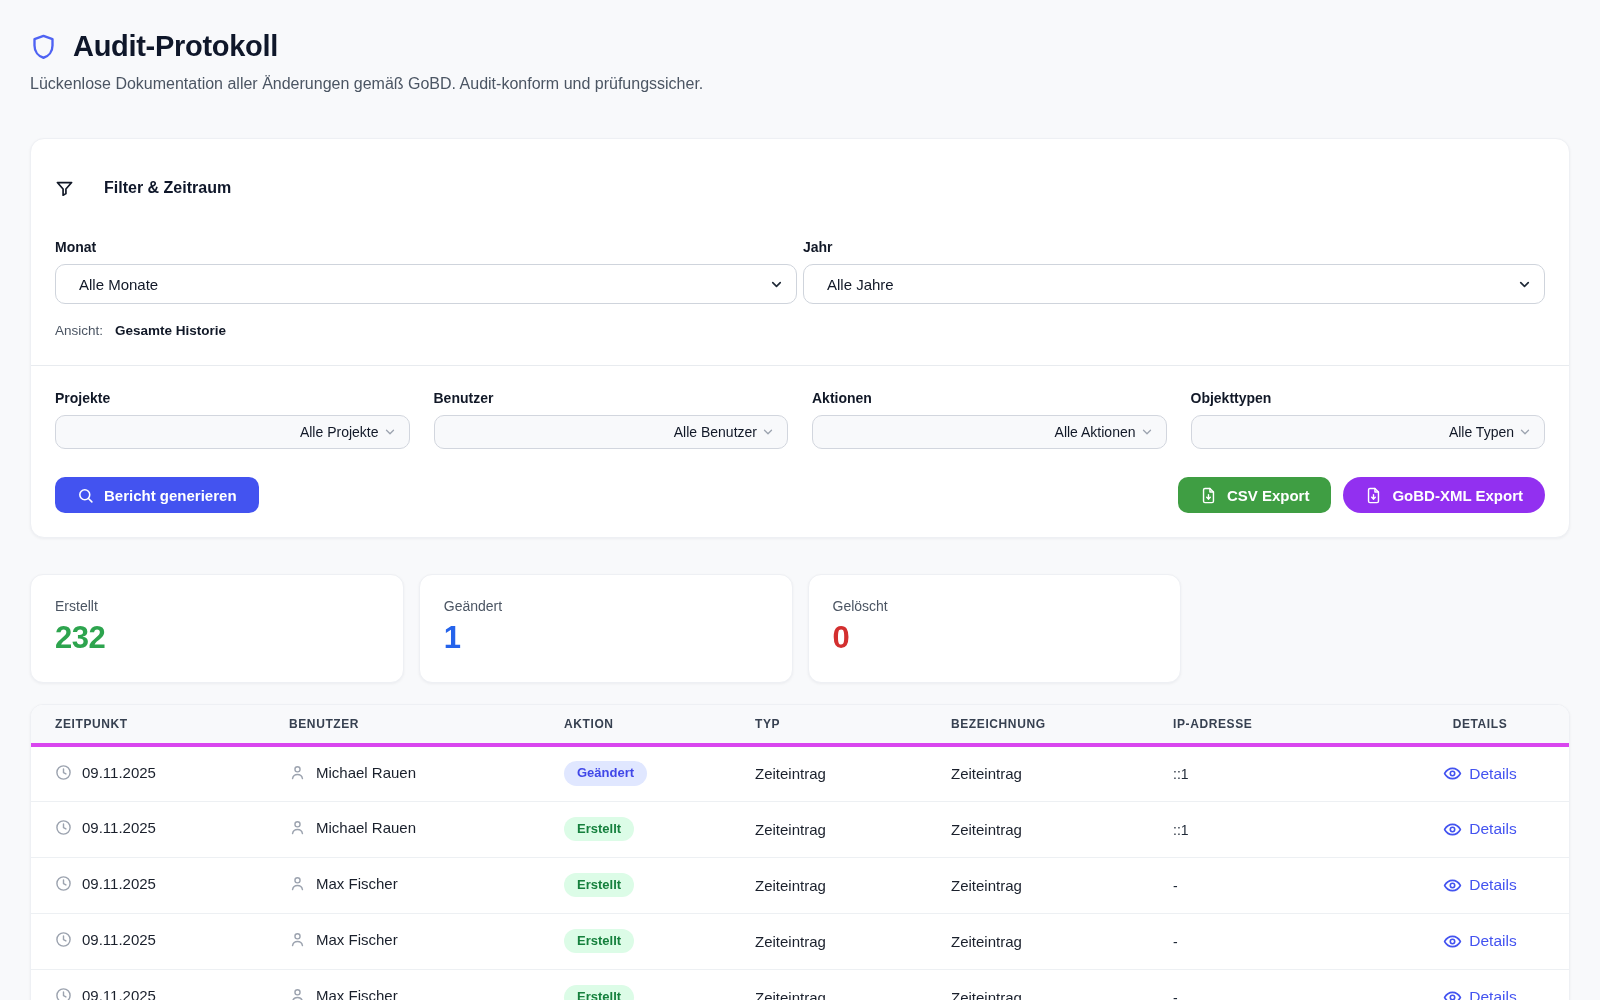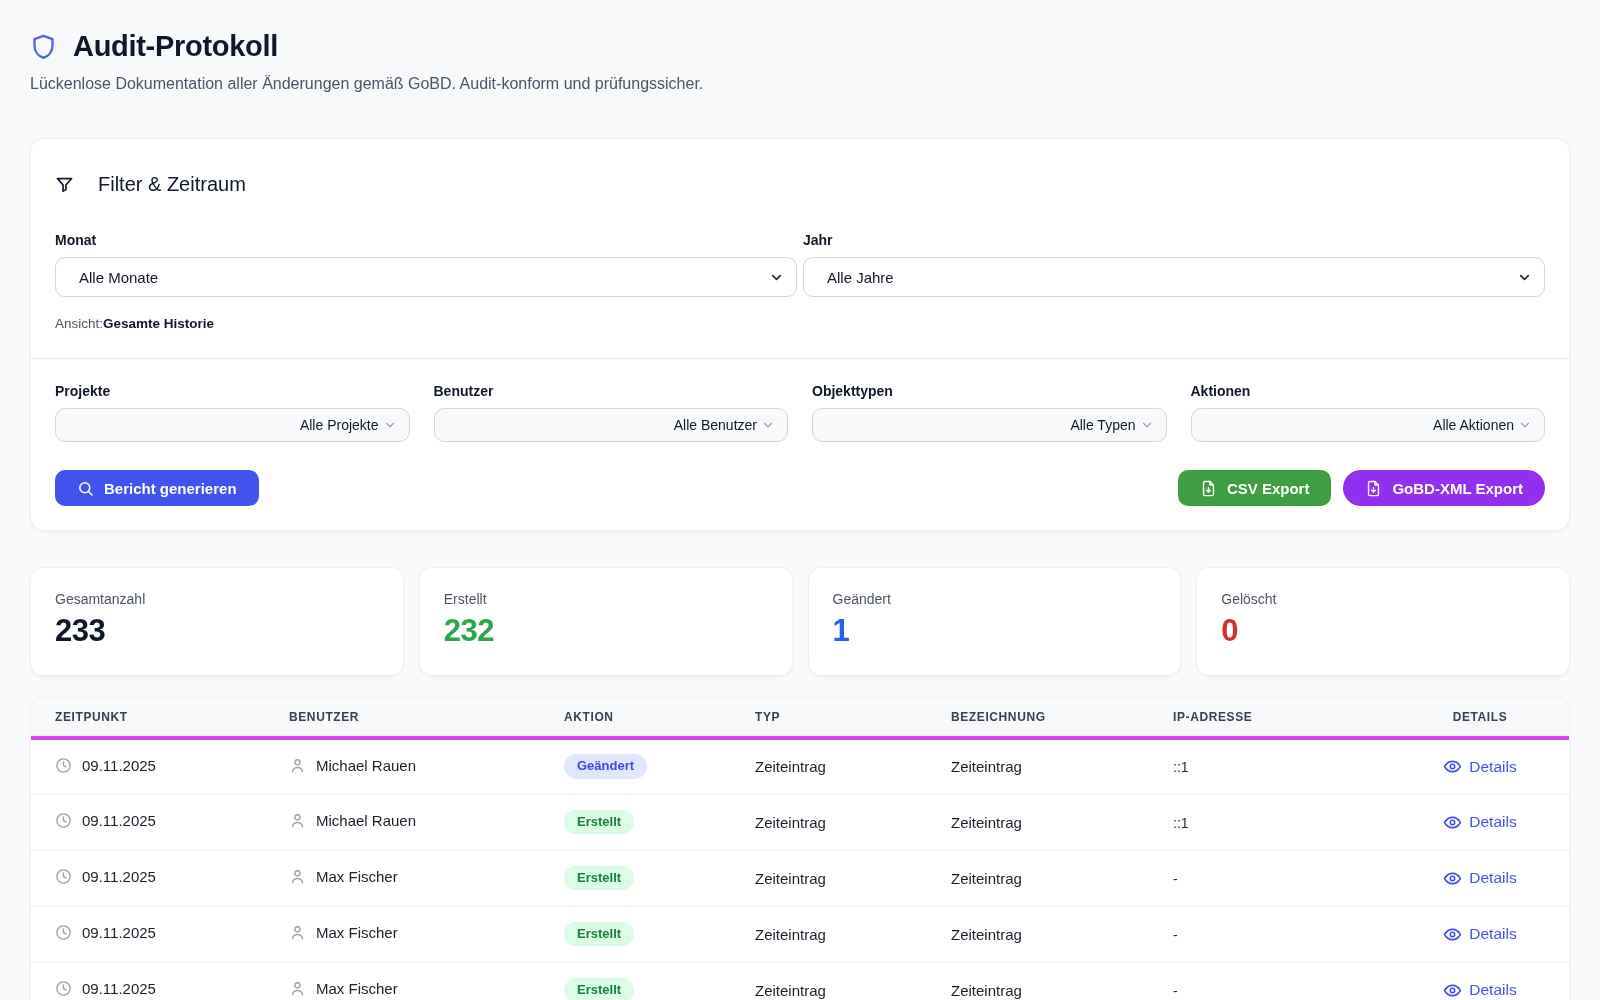--- a/index.html
+++ b/index.html
@@ -24,40 +24,40 @@
   .card {
     background: #ffffff;
     border: 1px solid #eef0f4;
     border-radius: 14px;
     box-shadow: 0 1px 3px rgba(16,24,40,.05);
   }
 
   
   .filter-card { margin-top: 45px; padding: 22px 24px 24px 24px; }
   .card-title { display: flex; align-items: center; gap: 12px; }
-  .card-title h2 { margin: 12px; font-size: 20px; font-weight: 400; color: #0f172a; }
+  .card-title h2 { margin: 18px; font-size: 16px; font-weight: 700; color: #0f172a; }
   .funnel-icon { width: 19px; height: 19px; color: #111827; }
 
   .two-col { display: grid; grid-template-columns: 1fr 1fr; column-gap: 6px; margin-top: 24px; }
   .field-label { font-size: 14px; font-weight: 700; color: #111827; margin-bottom: 9px; }
   .select {
     position: relative;
     height: 40px;
     background: #fff;
     border: 1px solid #cfd4dc;
     border-radius: 10px;
     display: flex; align-items: center;
     padding: 0 36px 0 23px;
     font-size: 15px; color: #111827;
     cursor: pointer;
   }
   .select .chev { position: absolute; right: 12px; width: 15px; height: 15px; color: #1f2937; }
 
   .view-line { margin-top: 19px; font-size: 13.5px; color: #4b5563; }
-  .view-line b { color: #111827; font-weight: 700; margin-left: 0; }
+  .view-line b { color: #111827; font-weight: 700; margin-left: 12px; }
 
   .divider { border: none; border-top: 1px solid #e8ebef; margin: 27px -24px 0 -24px; }
 
   .four-col { display: grid; grid-template-columns: repeat(4, 1fr); column-gap: 24px; margin-top: 24px; }
   .select.small {
     height: 34px;
     background: #f8f9fb;
     border: 1px solid #d2d6de;
     font-size: 14px; font-weight: 500;
     padding: 0 30px 0 12px;
@@ -196,32 +196,32 @@
       <div>
         <div class="field-label">Benutzer</div>
         <div class="select small">
           <span>Alle Benutzer</span>
           <svg class="chev" viewBox="0 0 24 24" fill="none" stroke="currentColor" stroke-width="2.2" stroke-linecap="round" stroke-linejoin="round">
               <path d="M6 9l6 6 6-6"></path>
             </svg>
         </div>
       </div>
       <div>
+        <div class="field-label">Aktionen</div>
+        <div class="select small">
+          <span>Alle Aktionen</span>
+          <svg class="chev" viewBox="0 0 24 24" fill="none" stroke="currentColor" stroke-width="2.2" stroke-linecap="round" stroke-linejoin="round">
+              <path d="M6 9l6 6 6-6"></path>
+            </svg>
+        </div>
+      </div>
+      <div>
         <div class="field-label">Objekttypen</div>
         <div class="select small">
           <span>Alle Typen</span>
-          <svg class="chev" viewBox="0 0 24 24" fill="none" stroke="currentColor" stroke-width="2.2" stroke-linecap="round" stroke-linejoin="round">
-              <path d="M6 9l6 6 6-6"></path>
-            </svg>
-        </div>
-      </div>
-      <div>
-        <div class="field-label">Aktionen</div>
-        <div class="select small">
-          <span>Alle Aktionen</span>
           <svg class="chev" viewBox="0 0 24 24" fill="none" stroke="currentColor" stroke-width="2.2" stroke-linecap="round" stroke-linejoin="round">
               <path d="M6 9l6 6 6-6"></path>
             </svg>
         </div>
       </div>
     </div>
 
     <div class="actions-row">
       <button class="btn btn-primary">
         <svg viewBox="0 0 24 24" fill="none" stroke="currentColor" stroke-width="2.2" stroke-linecap="round">
@@ -247,24 +247,20 @@
               <path d="M12 11v6"></path>
               <path d="M9.5 14.5 12 17l2.5-2.5"></path>
             </svg>
           <span>GoBD-XML Export</span>
         </button>
       </div>
     </div>
   </section>
 
   <div class="stats">
-    <div class="card stat-card">
-      <div class="stat-label">Gesamtanzahl</div>
-      <div class="stat-value" style="color: rgb(15, 23, 42);">233</div>
-    </div>
     <div class="card stat-card">
       <div class="stat-label">Erstellt</div>
       <div class="stat-value" style="color: rgb(45, 164, 78);">232</div>
     </div>
     <div class="card stat-card">
       <div class="stat-label">Geändert</div>
       <div class="stat-value" style="color: rgb(37, 99, 235);">1</div>
     </div>
     <div class="card stat-card">
       <div class="stat-label">Gelöscht</div>

